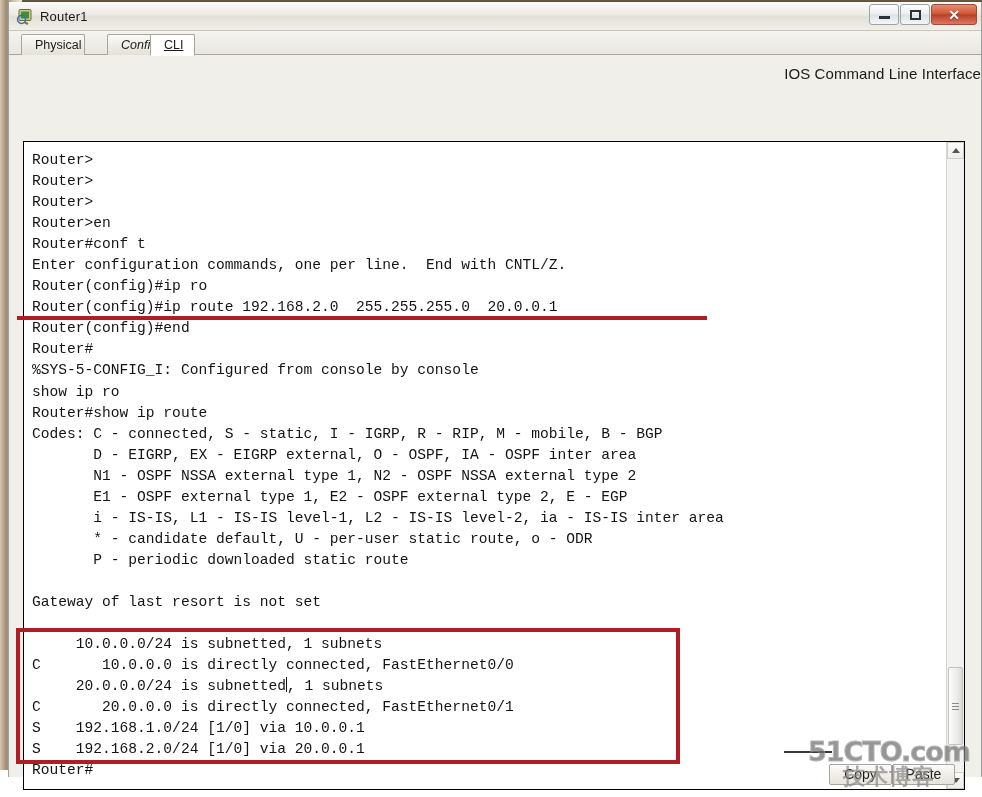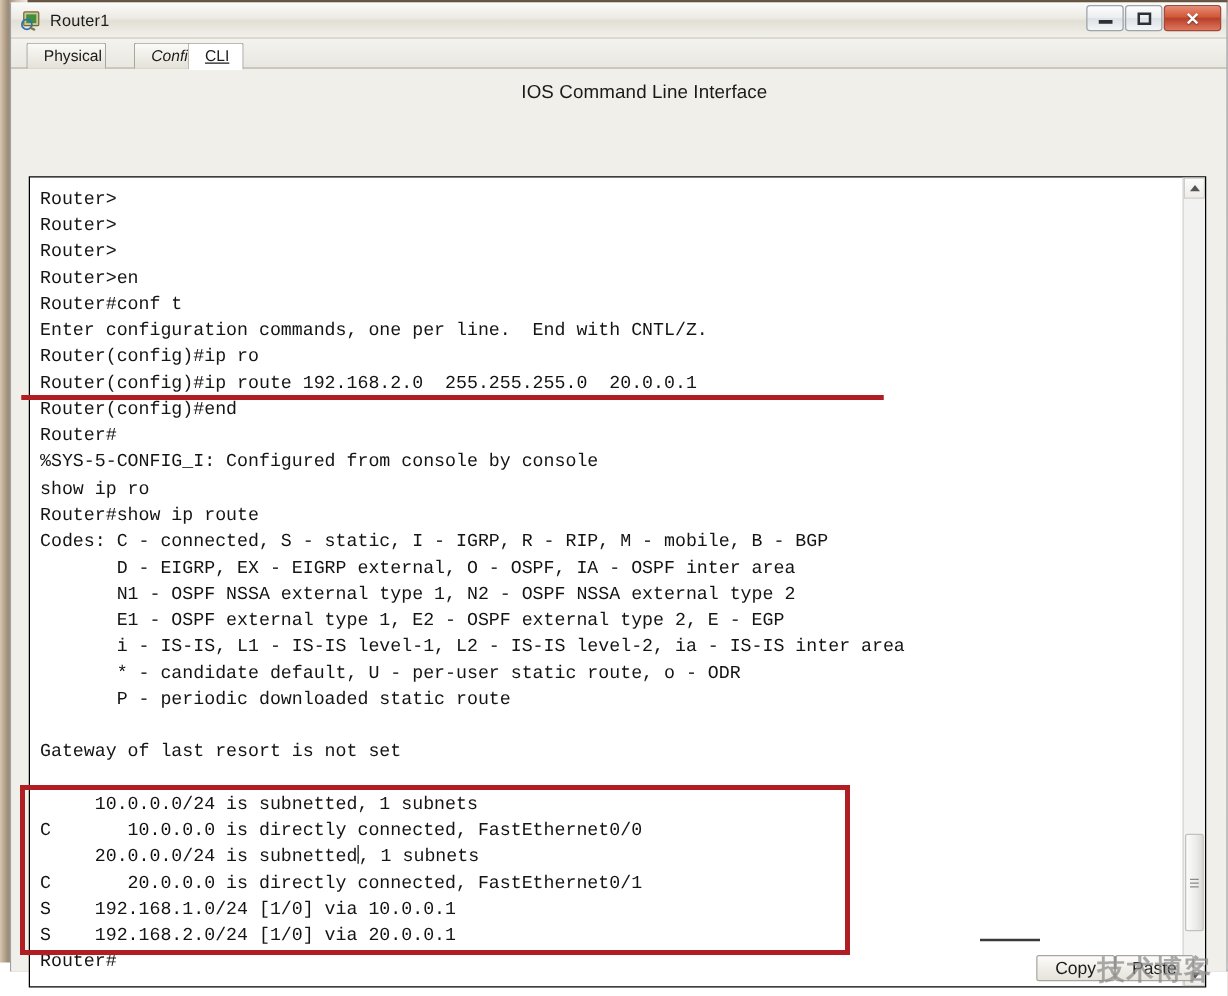--- a/index.html
+++ b/index.html
@@ -123,21 +123,21 @@
     text-decoration: underline;
   }
 
   
   #content {
     position: relative;
     background: #f0efe9;
     height: 722px;
   }
   #panel-title {
-    text-align: center;
+    text-align: right;
     font-size: 15px;
     color: #1a1a1a;
     padding-top: 10px;
     letter-spacing: .1px;
     margin-left: 41px;
   }
 
   
   #console-wrap {
     position: absolute;
@@ -351,14 +351,15 @@
       <div class="actbtn">
         <span>Paste</span>
       </div>
     </div>
 
   </div>
 </div>
 
 <div id="wm-line"></div>
 <div id="watermark">
+  <div id="wm-en">51CTO.com</div>
   <div id="wm-cn">技术博客</div>
 </div>
 
 </body></html>

